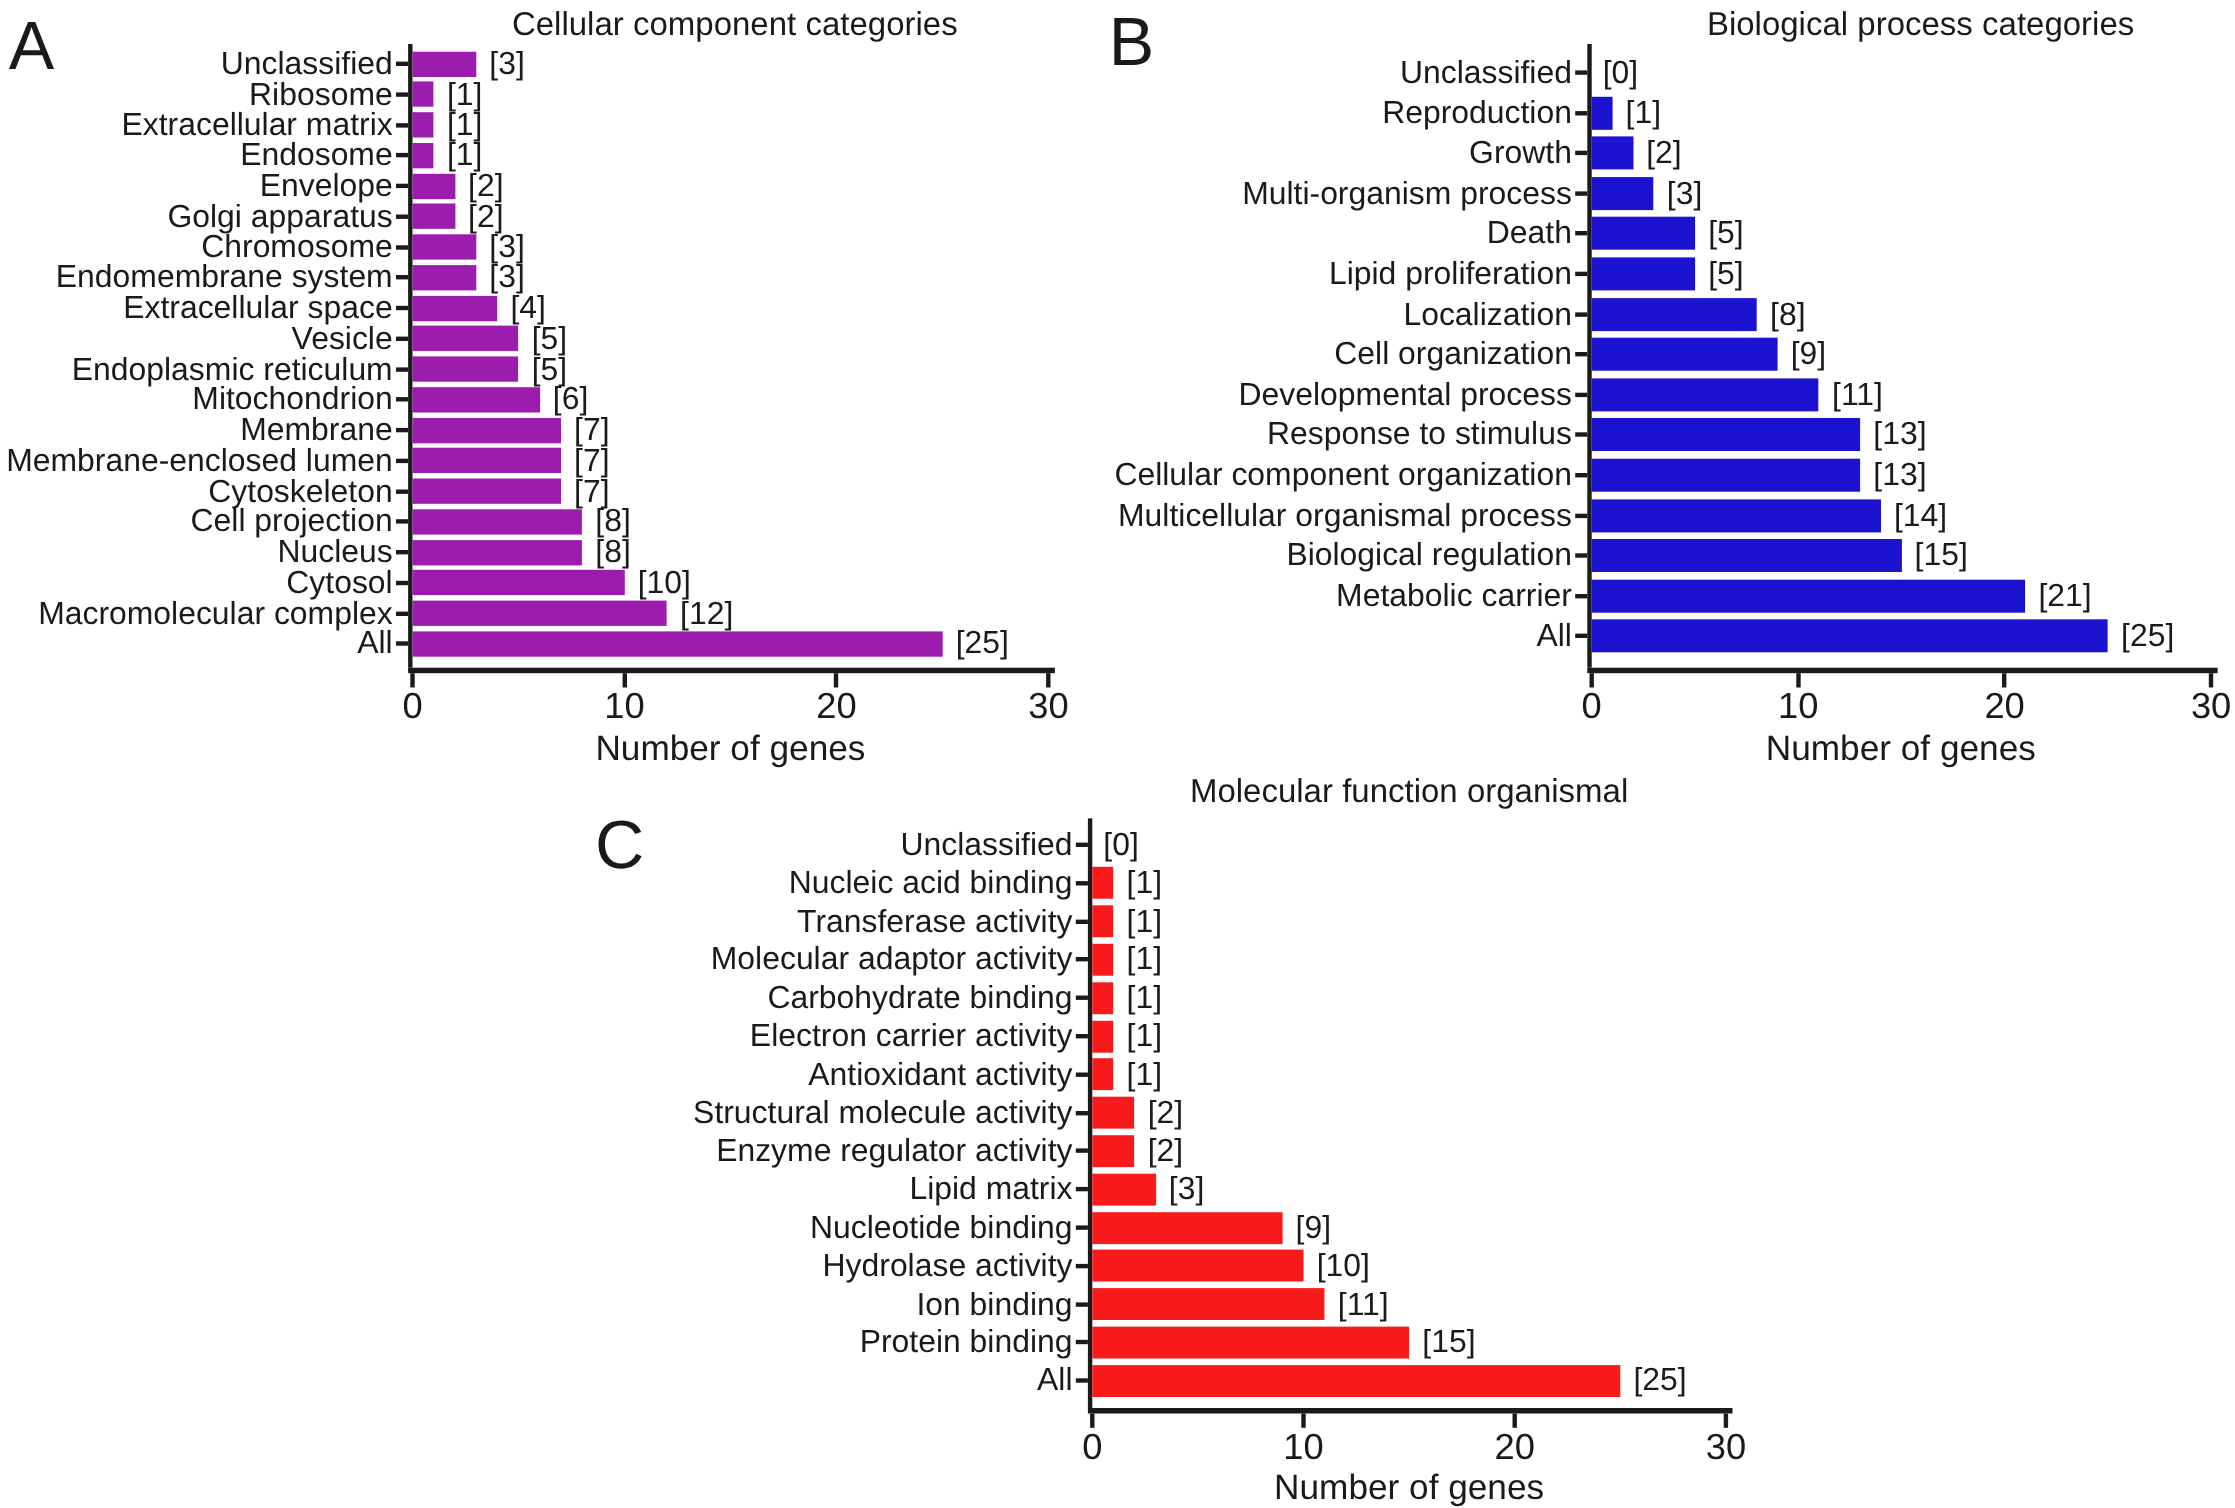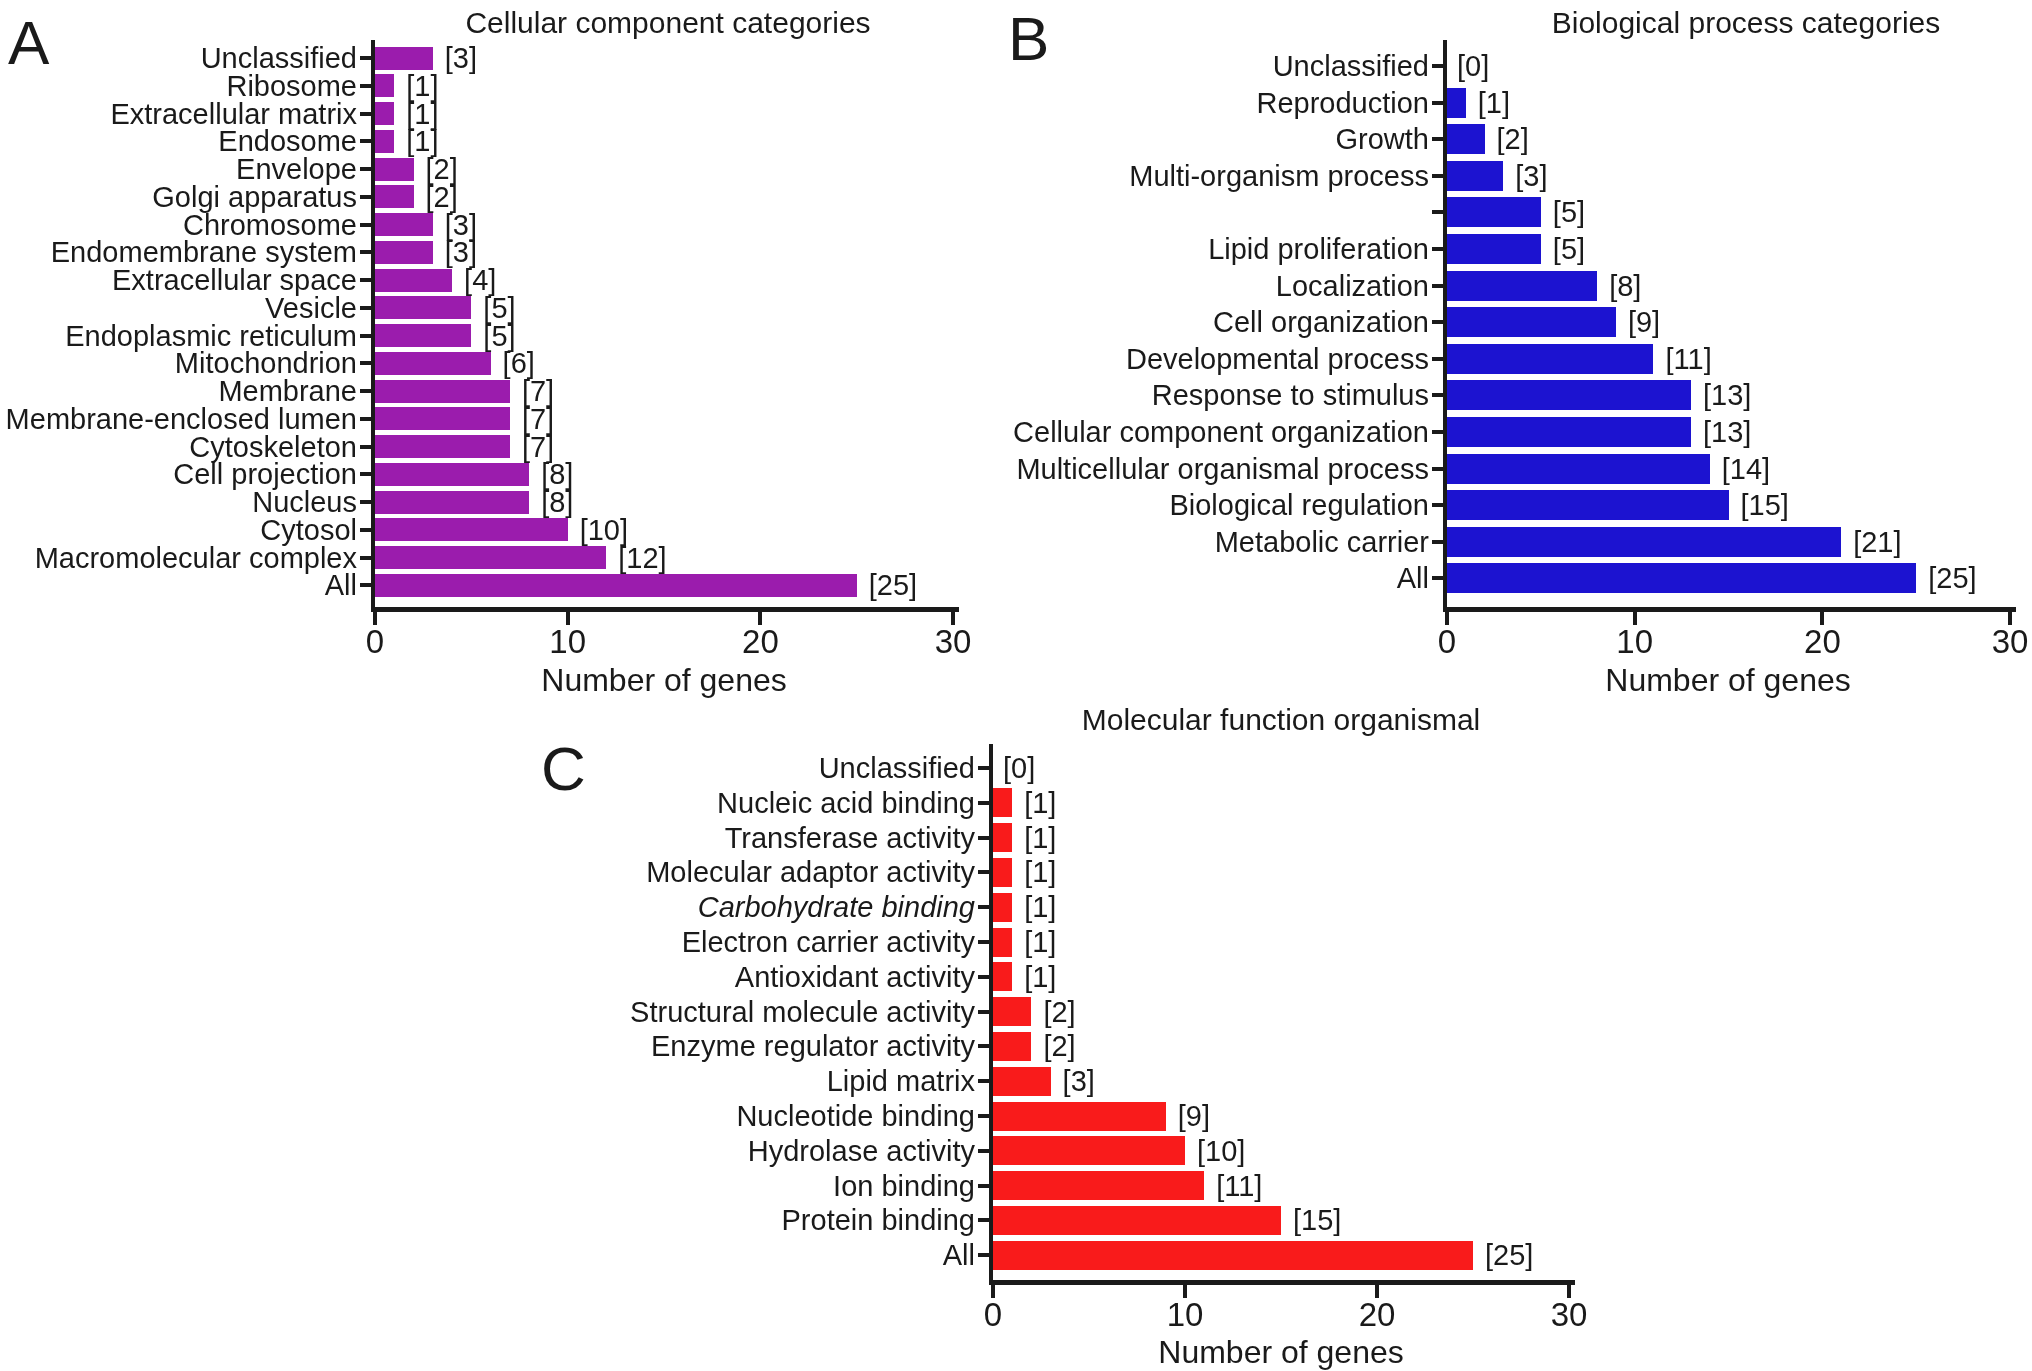--- a/index.html
+++ b/index.html
@@ -160,20 +160,21 @@
     <div class="bar" style="left: 1447px; top: 88px; width: 19px; height: 30px; background: rgb(28, 19, 208);"></div>
     <div class="value-label" style="left: 1477.77px; top: 85.6px;">[1]</div>
     <div class="cat-label" style="left: 979px; top: 122.2px; width: 450px;">Growth</div>
     <div class="cat-tick" style="left: 1432px; top: 137.2px;"></div>
     <div class="bar" style="left: 1447px; top: 124px; width: 38px; height: 30px; background: rgb(28, 19, 208);"></div>
     <div class="value-label" style="left: 1496.54px; top: 122.2px;">[2]</div>
     <div class="cat-label" style="left: 979px; top: 158.8px; width: 450px;">Multi-organism process</div>
     <div class="cat-tick" style="left: 1432px; top: 173.8px;"></div>
     <div class="bar" style="left: 1447px; top: 161px; width: 56px; height: 30px; background: rgb(28, 19, 208);"></div>
     <div class="value-label" style="left: 1515.31px; top: 158.8px;">[3]</div>
+    <div class="cat-label" style="left: 979px; top: 195.4px; width: 450px;">Death</div>
     <div class="cat-tick" style="left: 1432px; top: 210.4px;"></div>
     <div class="bar" style="left: 1447px; top: 197px; width: 94px; height: 30px; background: rgb(28, 19, 208);"></div>
     <div class="value-label" style="left: 1552.85px; top: 195.4px;">[5]</div>
     <div class="cat-label" style="left: 979px; top: 232px; width: 450px;">Lipid proliferation</div>
     <div class="cat-tick" style="left: 1432px; top: 247px;"></div>
     <div class="bar" style="left: 1447px; top: 234px; width: 94px; height: 30px; background: rgb(28, 19, 208);"></div>
     <div class="value-label" style="left: 1552.85px; top: 232px;">[5]</div>
     <div class="cat-label" style="left: 979px; top: 268.6px; width: 450px;">Localization</div>
     <div class="cat-tick" style="left: 1432px; top: 283.6px;"></div>
     <div class="bar" style="left: 1447px; top: 271px; width: 150px; height: 30px; background: rgb(28, 19, 208);"></div>
@@ -228,21 +229,21 @@
     <div class="bar" style="left: 993px; top: 788px; width: 19px; height: 29px; background: rgb(249, 27, 27);"></div>
     <div class="value-label" style="left: 1024.2px; top: 785.8px;">[1]</div>
     <div class="cat-label" style="left: 525px; top: 820.6px; width: 450px; text-align: right;">Transferase activity</div>
     <div class="cat-tick" style="left: 978px; top: 835.6px;"></div>
     <div class="bar" style="left: 993px; top: 823px; width: 19px; height: 29px; background: rgb(249, 27, 27);"></div>
     <div class="value-label" style="left: 1024.2px; top: 820.6px;">[1]</div>
     <div class="cat-label" style="left: 525px; top: 855.4px; width: 450px;">Molecular adaptor activity</div>
     <div class="cat-tick" style="left: 978px; top: 870.4px;"></div>
     <div class="bar" style="left: 993px; top: 858px; width: 19px; height: 29px; background: rgb(249, 27, 27);"></div>
     <div class="value-label" style="left: 1024.2px; top: 855.4px;">[1]</div>
-    <div class="cat-label" style="left: 525px; top: 890.2px; width: 450px; font-style: italic;">Carbohydrate binding</div>
+    <div class="cat-label" style="left: 525px; top: 890.2px; width: 450px;">Carbohydrate binding</div>
     <div class="cat-tick" style="left: 978px; top: 905.2px;"></div>
     <div class="bar" style="left: 993px; top: 893px; width: 19px; height: 29px; background: rgb(249, 27, 27);"></div>
     <div class="value-label" style="left: 1024.2px; top: 890.2px;">[1]</div>
     <div class="cat-label" style="left: 525px; top: 925px; width: 450px;">Electron carrier activity</div>
     <div class="cat-tick" style="left: 978px; top: 940px;"></div>
     <div class="bar" style="left: 993px; top: 928px; width: 19px; height: 29px; background: rgb(249, 27, 27);"></div>
     <div class="value-label" style="left: 1024.2px; top: 925px;">[1]</div>
     <div class="cat-label" style="left: 525px; top: 959.8px; width: 450px;">Antioxidant activity</div>
     <div class="cat-tick" style="left: 978px; top: 974.8px;"></div>
     <div class="bar" style="left: 993px; top: 962px; width: 19px; height: 29px; background: rgb(249, 27, 27);"></div>

